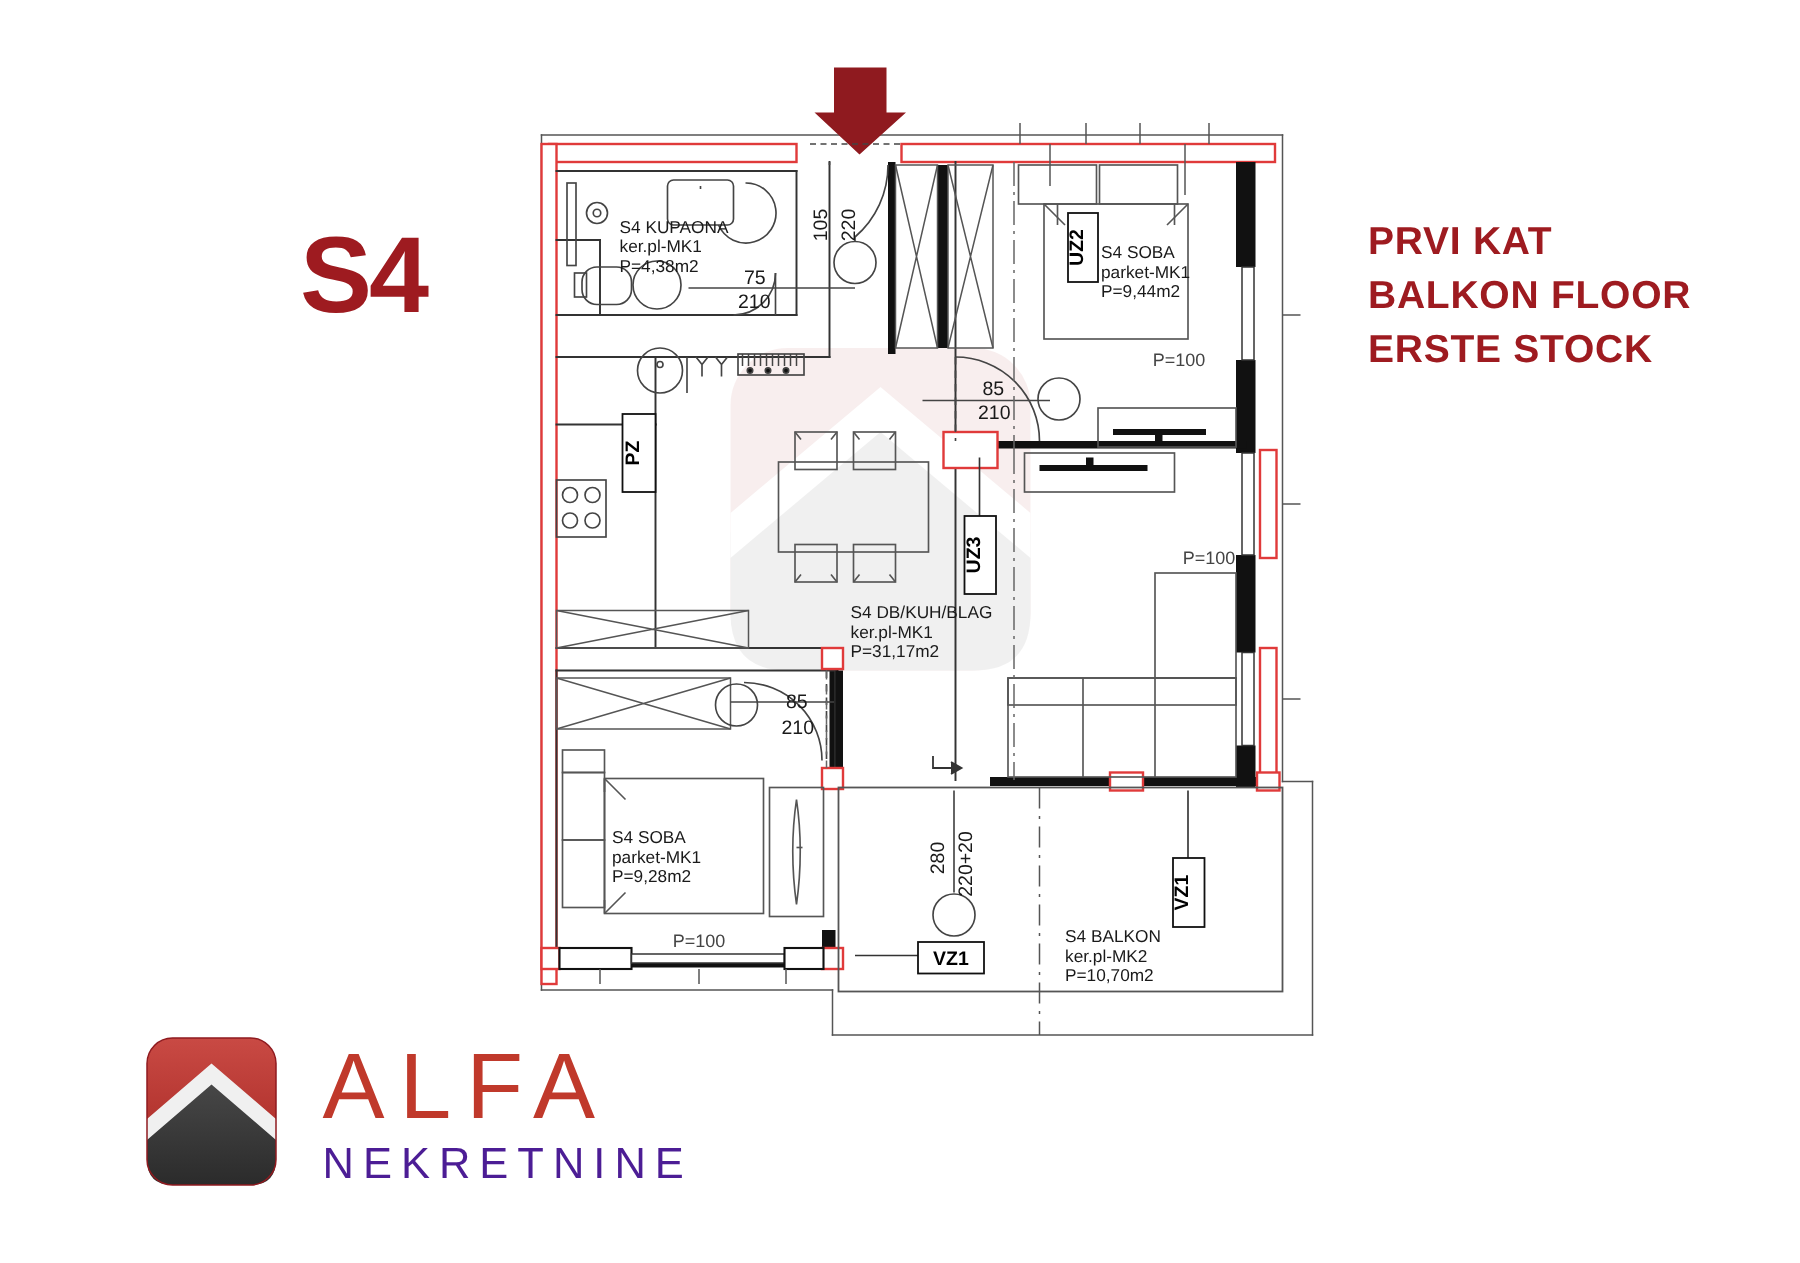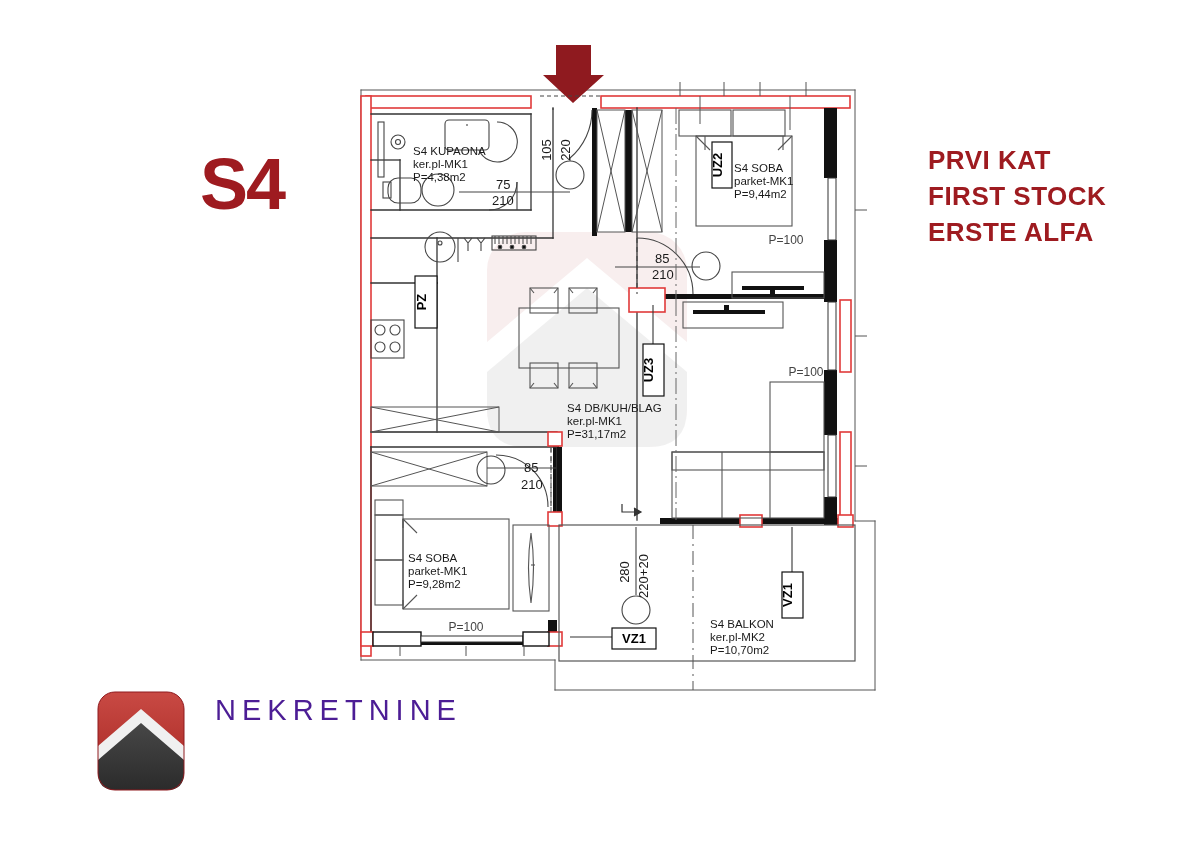--- a/index.html
+++ b/index.html
@@ -6,21 +6,21 @@
   body{width:1200px;height:842px;position:relative;overflow:hidden;
        font-family:"Liberation Sans", sans-serif;}
 
   
   #s4-label{position:absolute;left:178px;top:148px;font-size:72px;font-weight:bold;
             color:#9e1b20;letter-spacing:-2px;line-height:1;margin-left:22px;}
 
   
   #title-block{position:absolute;left:912px;top:142px;color:#9e1b20;
                font-weight:bold;font-size:26px;line-height:36px;letter-spacing:.5px;}
-  #title-block div{white-space:nowrap;margin-left:16px;}
+  #title-block div{white-space:nowrap;}
 
   
   #logo{position:absolute;left:95px;top:690px;width:400px;height:115px;}
   #logo-mark{position:absolute;left:0;top:0;width:96px;height:104px;}
   #logo-text{position:absolute;left:120px;top:2px;}
   #logo-alfa{font-size:62px;font-weight:normal;color:#c0392b;letter-spacing:10px;
              line-height:66px;font-family:"Liberation Sans",sans-serif;}
   #logo-nek{font-size:29px;color:#4c1d95;letter-spacing:6px;line-height:32px;
             margin-top:2px;font-family:"Liberation Sans",sans-serif;}
 
@@ -32,42 +32,43 @@
   .ptxt{font-family:"Liberation Sans",sans-serif;font-size:12px;fill:#444;}
   .boxtxt{font-family:"Liberation Sans",sans-serif;font-size:13px;font-weight:bold;fill:#000;}
 </style>
 </head>
 <body>
 
 <div id="s4-label">S4</div>
 
 <div id="title-block">
   <div>PRVI KAT</div>
-  <div>FIRST STOCK</div>
-  <div>ERSTE ALFA</div>
+  <div>BALKON FLOOR</div>
+  <div>ERSTE STOCK</div>
 </div>
 
 <div id="logo">
   <svg id="logo-mark" viewBox="0 0 96 104">
     <defs>
       <linearGradient id="gr" x1="0" y1="0" x2="0" y2="1">
         <stop offset="0" stop-color="#c94a44"></stop>
           <stop offset="1" stop-color="#a2231f"></stop>
       </linearGradient>
       <linearGradient id="gd" x1="0" y1="0" x2="0" y2="1">
         <stop offset="0" stop-color="#4a4a4a"></stop>
           <stop offset="1" stop-color="#2b2b2b"></stop>
       </linearGradient>
     </defs>
     <rect x="3" y="2" width="86" height="98" rx="17" ry="17" fill="url(#gr)"></rect>
     <path d="M3 62 L46 26 L89 62 L89 83 Q89 100 72 100 L20 100 Q3 100 3 83 Z" fill="url(#gd)"></path>
     <path d="M3 70 L46 33 L89 70 L89 56 L46 19 L3 56 Z" fill="#f0f0f0"></path>
     <rect x="3" y="2" width="86" height="98" rx="17" ry="17" fill="none" stroke="#8f1a1f" stroke-width="1"></rect>
   </svg>
   <div id="logo-text">
+    <div id="logo-alfa">ALFA</div>
     <div id="logo-nek">NEKRETNINE</div>
   </div>
 </div>
 
 <svg id="plan" viewBox="0 0 1200 842">
 
   <g opacity="0.5">
     <rect x="487" y="232" width="200" height="215" rx="38" ry="38" fill="#f2dede"></rect>
     <path d="M487 355 L587 272 L687 355 L687 409 Q687 447 649 447 L525 447 Q487 447 487 409 Z" fill="#e3e3e3"></path>
     <path d="M487 372 L587 288 L687 372 L687 342 L587 258 L487 342 Z" fill="#ffffff"></path>

